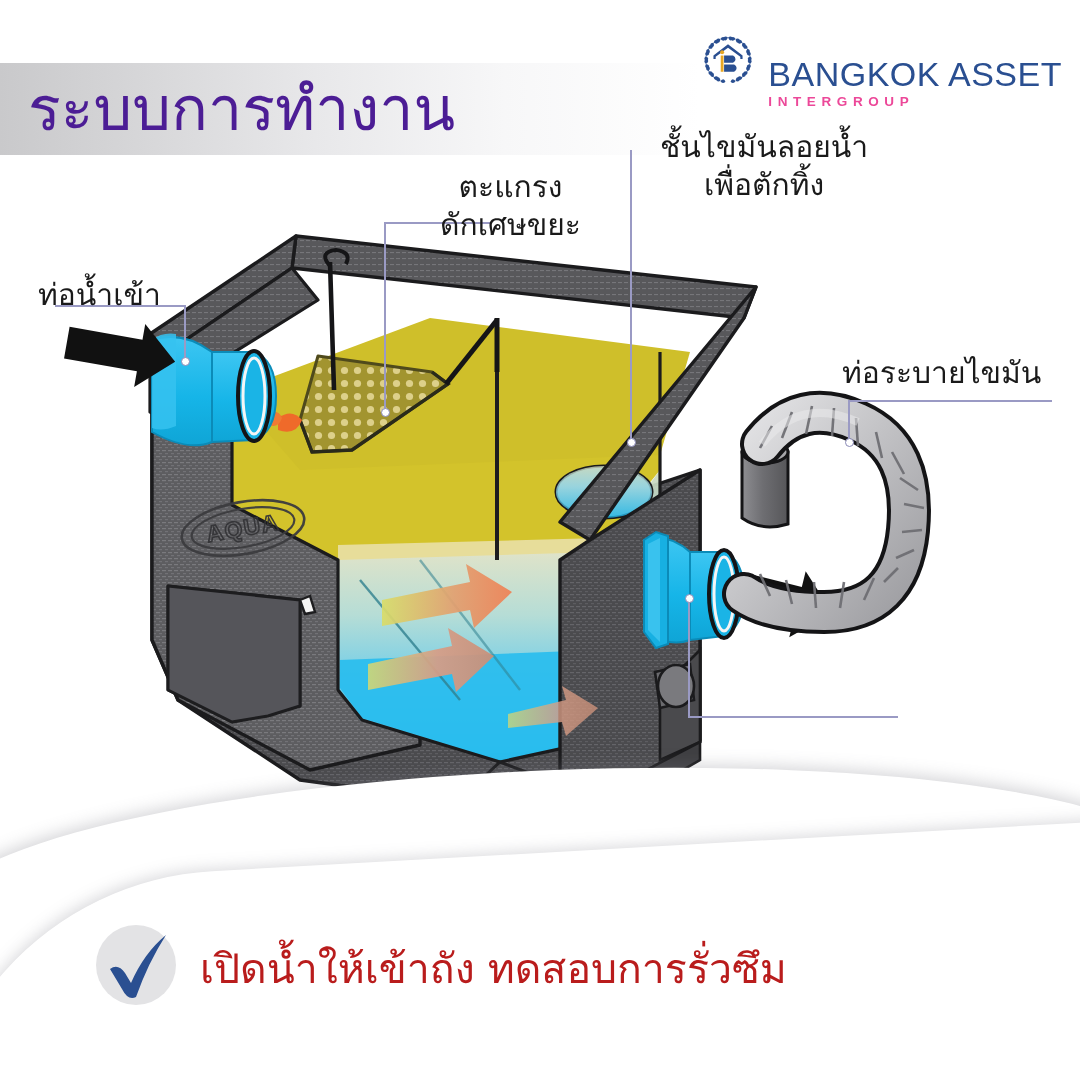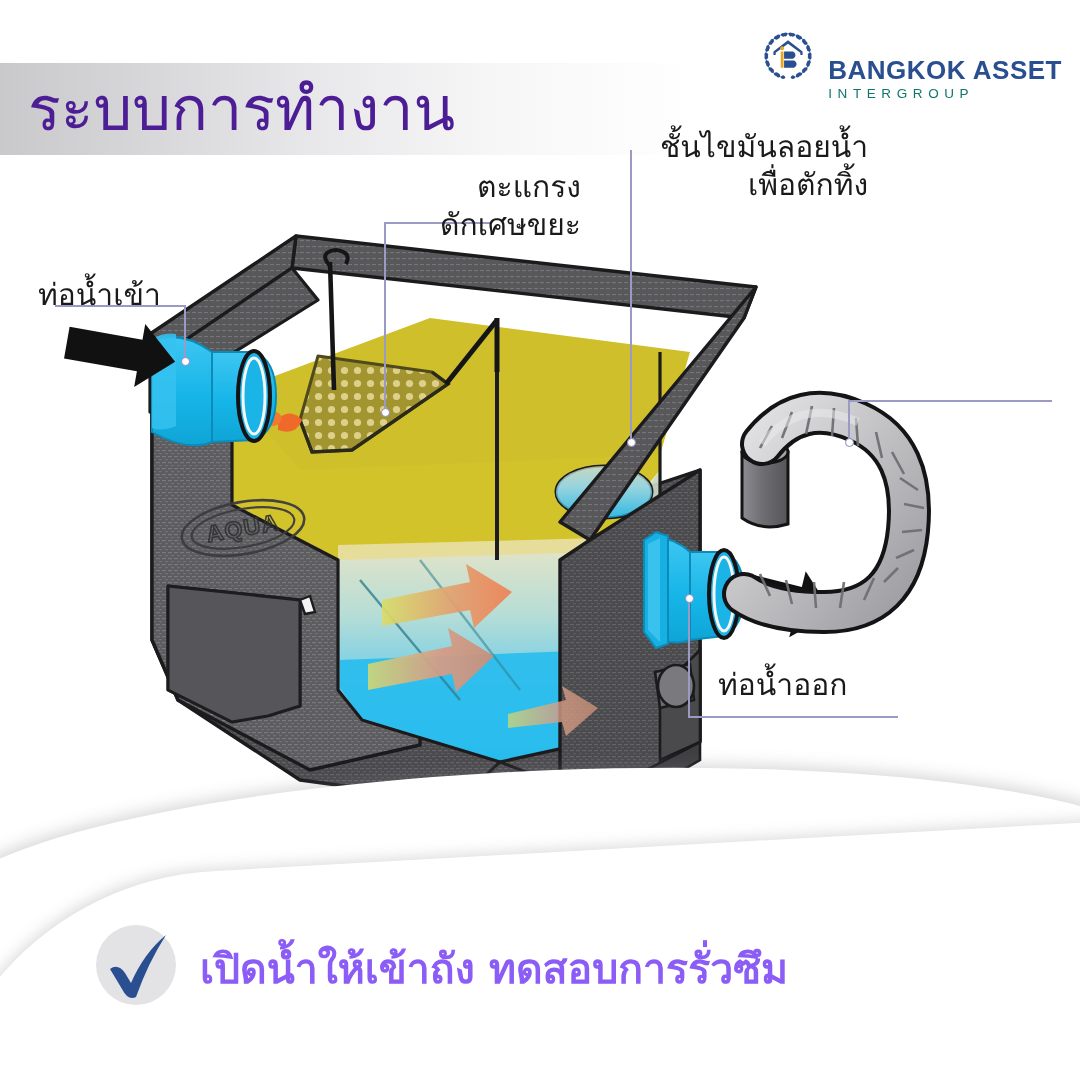--- a/index.html
+++ b/index.html
@@ -10,49 +10,49 @@
   
   .hdr-band{position:absolute;left:0;top:63px;width:700px;height:92px;
      background:linear-gradient(90deg,#c9c9cb 0%,#d5d5d7 18%,#e8e8ea 45%,#f7f7f8 72%,#ffffff 100%);}
   .hdr-title{position:absolute;left:28px;top:78px;font-size:61px;line-height:62px;
      color:#4c1d95;letter-spacing:0px;white-space:nowrap;}
 
   
   .brand{position:absolute;right:18px;top:12px;display:flex;align-items:center;gap:12px;}
   .brand-mark{width:56px;height:56px;position:relative;}
   .brand-txt{display:flex;flex-direction:column;line-height:1;}
-  .brand-l1{font-size:26px;font-weight:bold;color:#2a4f91;letter-spacing:.5px;
+  .brand-l1{font-size:34px;font-weight:normal;color:#2a4f91;letter-spacing:.5px;
      font-family:"Liberation Sans",sans-serif;margin-top:45px;}
-  .brand-l2{font-size:13.5px;font-weight:normal;color:#0f766e;letter-spacing:5.6px;
+  .brand-l2{font-size:13.5px;font-weight:bold;color:#ec4899;letter-spacing:5.6px;
      margin-top:4px;font-family:"Liberation Sans",sans-serif;}
 
   
   .lbl{position:absolute;color:#1a1a1a;font-size:30px;line-height:38px;white-space:nowrap;}
-  .lbl.c{text-align:right;}
+  .lbl.c{text-align:center;}
   .leader{position:absolute;background:#9a9ac4;}
   .leader.v{width:1.6px;}
   .leader.h{height:1.6px;}
   .dot{position:absolute;width:7px;height:7px;border:1.4px solid #8a8ab8;background:#fff;border-radius:50%;}
 
   
   .swoosh{position:absolute;left:-60px;top:770px;width:1240px;height:330px;
      background:#ffffff;border-radius:50% 50% 0 0/120px 120px;
      box-shadow:0 -9px 16px -6px rgba(120,120,130,.30);
      transform:rotate(-2.2deg);}
   .swoosh2{position:absolute;left:-80px;top:852px;width:1280px;height:300px;
      background:#ffffff;border-radius:330px 120px 0 0;
      box-shadow:0 -8px 15px -6px rgba(120,120,130,.28);
      transform:rotate(-3.2deg);}
 
   
   .foot{position:absolute;left:96px;top:925px;display:flex;align-items:center;gap:18px;}
   .check-wrap{position:relative;width:86px;height:86px;flex:none;}
   .check-bg{position:absolute;left:0;top:0;width:80px;height:80px;border-radius:50%;
      background:#e3e3e5;}
-  .foot-txt{font-size:41px;color:#8b5cf6;font-weight:bold;white-space:nowrap;letter-spacing:0px;}
+  .foot-txt{font-size:41px;color:#b91c1c;font-weight:normal;white-space:nowrap;letter-spacing:0px;}
 
   
   .diagram{position:absolute;left:0;top:0;width:1080px;height:1081px;}
 </style>
 </head>
 <body>
 
 <div class="stage">
 
   <div class="hdr-band"></div>
@@ -376,25 +376,25 @@
   <div class="leader v" style="left:630px;top:150px;height:292px;"></div>
   <div class="dot" style="left:627px;top:438px;"></div>
   <div class="lbl c" style="left:660px;top:128px;">
     <span>ชั้นไขมันลอยน้ำ</span><br>
     <span>เพื่อตักทิ้ง</span>
   </div>
 
   <div class="leader h" style="left:848px;top:400px;width:204px;"></div>
   <div class="leader v" style="left:848px;top:400px;height:42px;"></div>
   <div class="dot" style="left:845px;top:438px;"></div>
+  <div class="lbl" style="left:842px;top:354px;">ท่อระบายไขมัน</div>
 
   <div class="leader h" style="left:688px;top:716px;width:210px;"></div>
   <div class="leader v" style="left:688px;top:600px;height:116px;"></div>
   <div class="dot" style="left:685px;top:594px;"></div>
-  <div class="lbl" style="left:718px;top:666px;">ท่อน้ำออก</div>
 
   <div class="swoosh"></div>
   <div class="swoosh2"></div>
 
   <div class="foot">
     <div class="check-wrap">
       <div class="check-bg"></div>
       <svg width="86" height="86" viewBox="0 0 86 86" style="position:absolute;left:0;top:0;">
         <path d="M14 44 Q22 38 29 48 L35 58 Q48 28 70 10 Q52 38 40 72 Q32 76 26 64 Z" fill="#2a4f91"></path>
       </svg>

